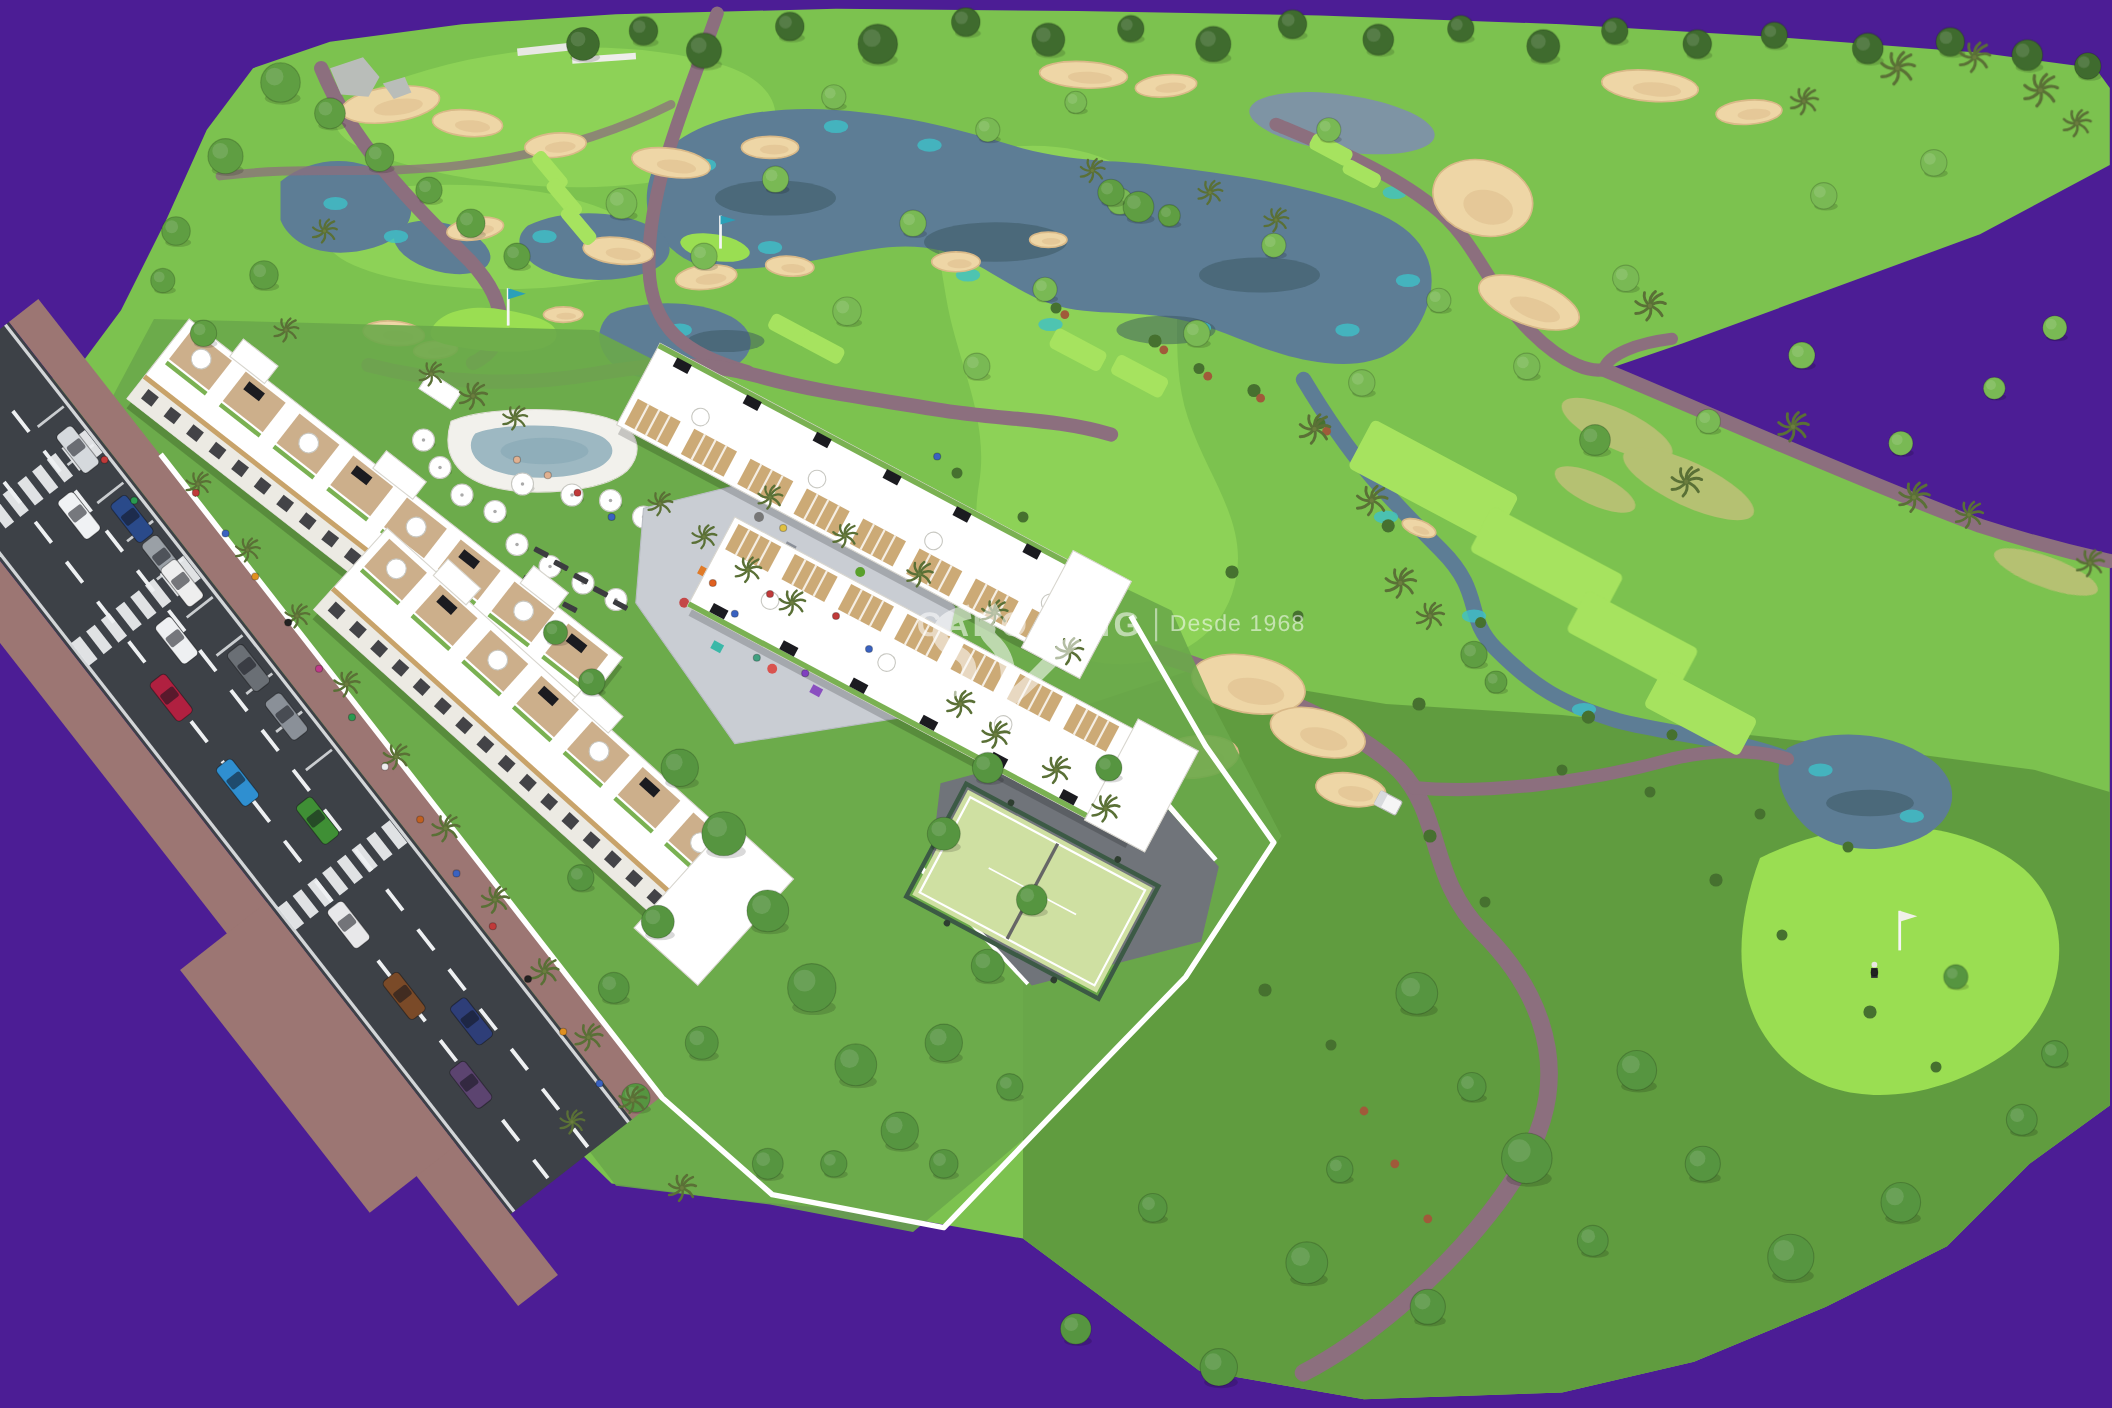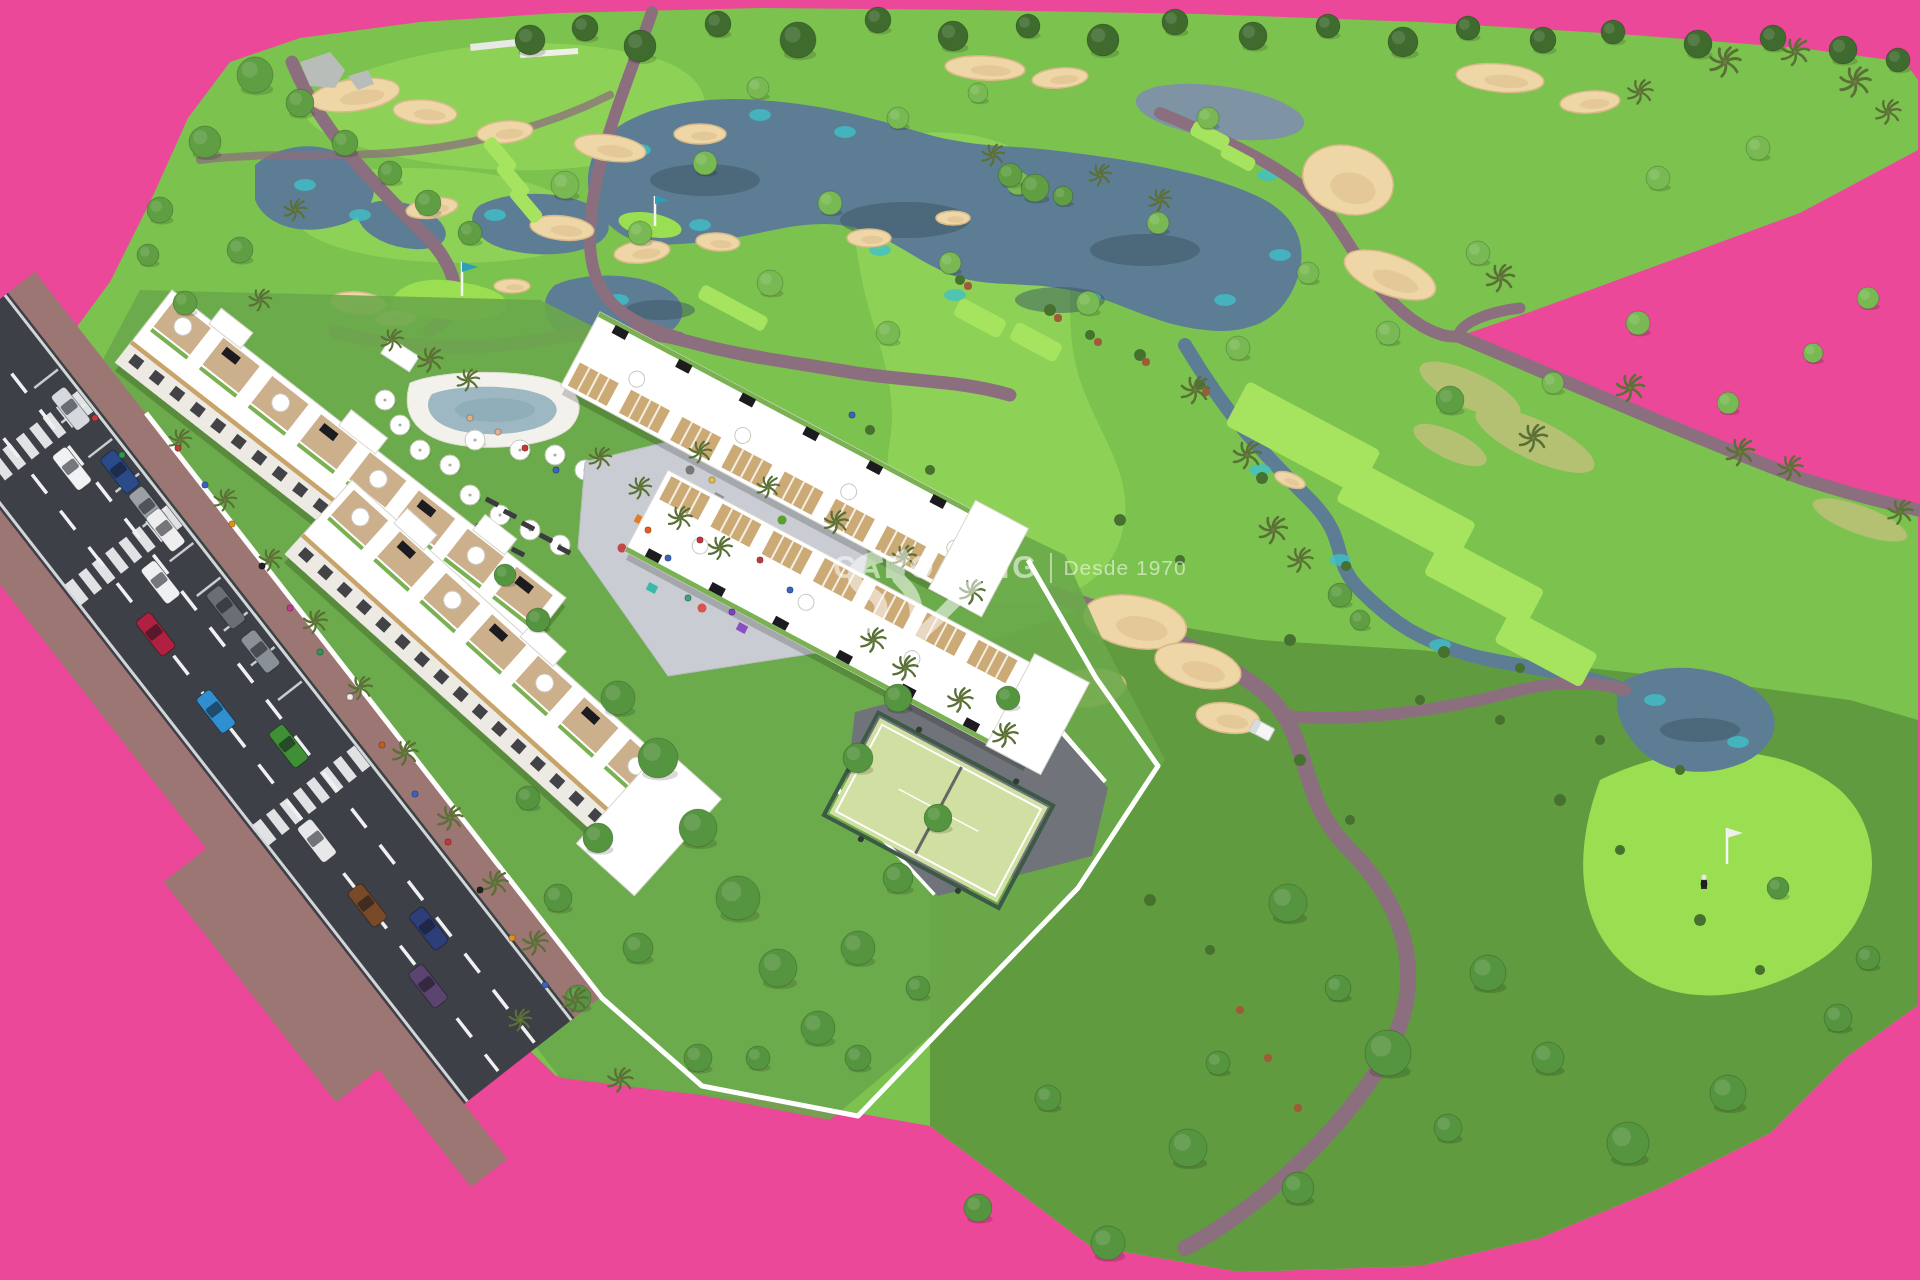--- a/index.html
+++ b/index.html
@@ -1,16 +1,16 @@
 <!DOCTYPE html>
 <html style="--grass: #7cc24f; --fairway: #8dd257; --rough: #5f9a3e; --lawn: #6aa94a; --green_bright: #9ade52; --tee: #a6e35f; --water: #5d7d95; --water_teal: #3fc0c8; --reflection: #3a5560; --marsh: #7e94a4; --sand: #eed6a6; --sand_dark: #d9b988; --dry: #c9c07e; --path: #8c6f7e; --road: #3d4147; --sidewalk: #9c7673; --paint: #eef0f2; --building: #ffffff; --building_shadow: #d8d6cf; --window: #26262c; --wood: #c8a36a; --terrace: #c9ab85; --roof_garden: #7ab152; --fence: #3c5a45; --padel: #cfe0a2; --court_surround: #70747a; --plaza: #c9cdd3; --wall: #ffffff; --tree_light: #79b954; --tree_mid: #5f9e42; --tree_dark: #3f6b2e; --tree_garden: #569540; --palm: #5a7036; --bush: #46712f; --shrub_red: #a05a3a; --pool_deck: #f2f1ec; --pool_water: #9db8c2; --rock: #b9bdb9; --flag_teal: #2aa0b8; --flag_white: #f0f0e8; --cart: #f5f5f5; --watermark: #ffffff;"><head>
 <meta charset="utf-8">
 <style>
   html,body{margin:0;padding:0;background:#ffffff;font-family:"Liberation Sans",sans-serif;}
-  .stage{position:relative;width:1920px;height:1280px;overflow:hidden;background:#ec4899;}
+  .stage{position:relative;width:1920px;height:1280px;overflow:hidden;background:#4c1d95;}
   .stage svg{position:absolute;left:0;top:0;}
   
   .c-grass{fill:var(--grass);} .c-rough{fill:var(--rough);} .c-lawn{fill:var(--lawn);}
   .c-fairway{fill:var(--fairway);} .c-green{fill:var(--green_bright);}
   .c-water{fill:var(--water);} .c-marsh{fill:var(--marsh);} .c-path{stroke:var(--path);fill:none;stroke-linecap:round;}
   .c-road{fill:var(--road);} .c-sidewalk{fill:var(--sidewalk);} .c-plaza{fill:var(--plaza);}
   .c-deck{fill:var(--pool_deck);} .c-pool{fill:var(--pool_water);}
   .c-padel{fill:var(--padel);} .c-surround{fill:var(--court_surround);}
   .c-wall{stroke:var(--wall);stroke-width:5;fill:none;stroke-linejoin:round;}
   .c-rock{fill:var(--rock);}
@@ -1362,16 +1362,16 @@
 </svg>
 
 <div class="watermark">
   <svg width="170" height="100" viewBox="0 0 170 100">
     <path d="M62 8 C30 14 26 34 48 44 C70 54 64 78 30 84" fill="none" stroke="#fff" stroke-width="13"></path>
     <path d="M88 6 C76 12 72 24 82 34 C94 45 100 60 94 82 C93 86 95 89 99 87 C122 70 138 46 160 32" fill="none" stroke="#fff" stroke-width="13"></path>
   </svg>
   <div class="wm-row">
     <span class="wm-brand">CABO ROIG</span>
     <span class="wm-sep"></span>
-    <span class="wm-tag">Desde 1970</span>
+    <span class="wm-tag">Desde 1968</span>
   </div>
 </div>
 </div>
 
 </body></html>

